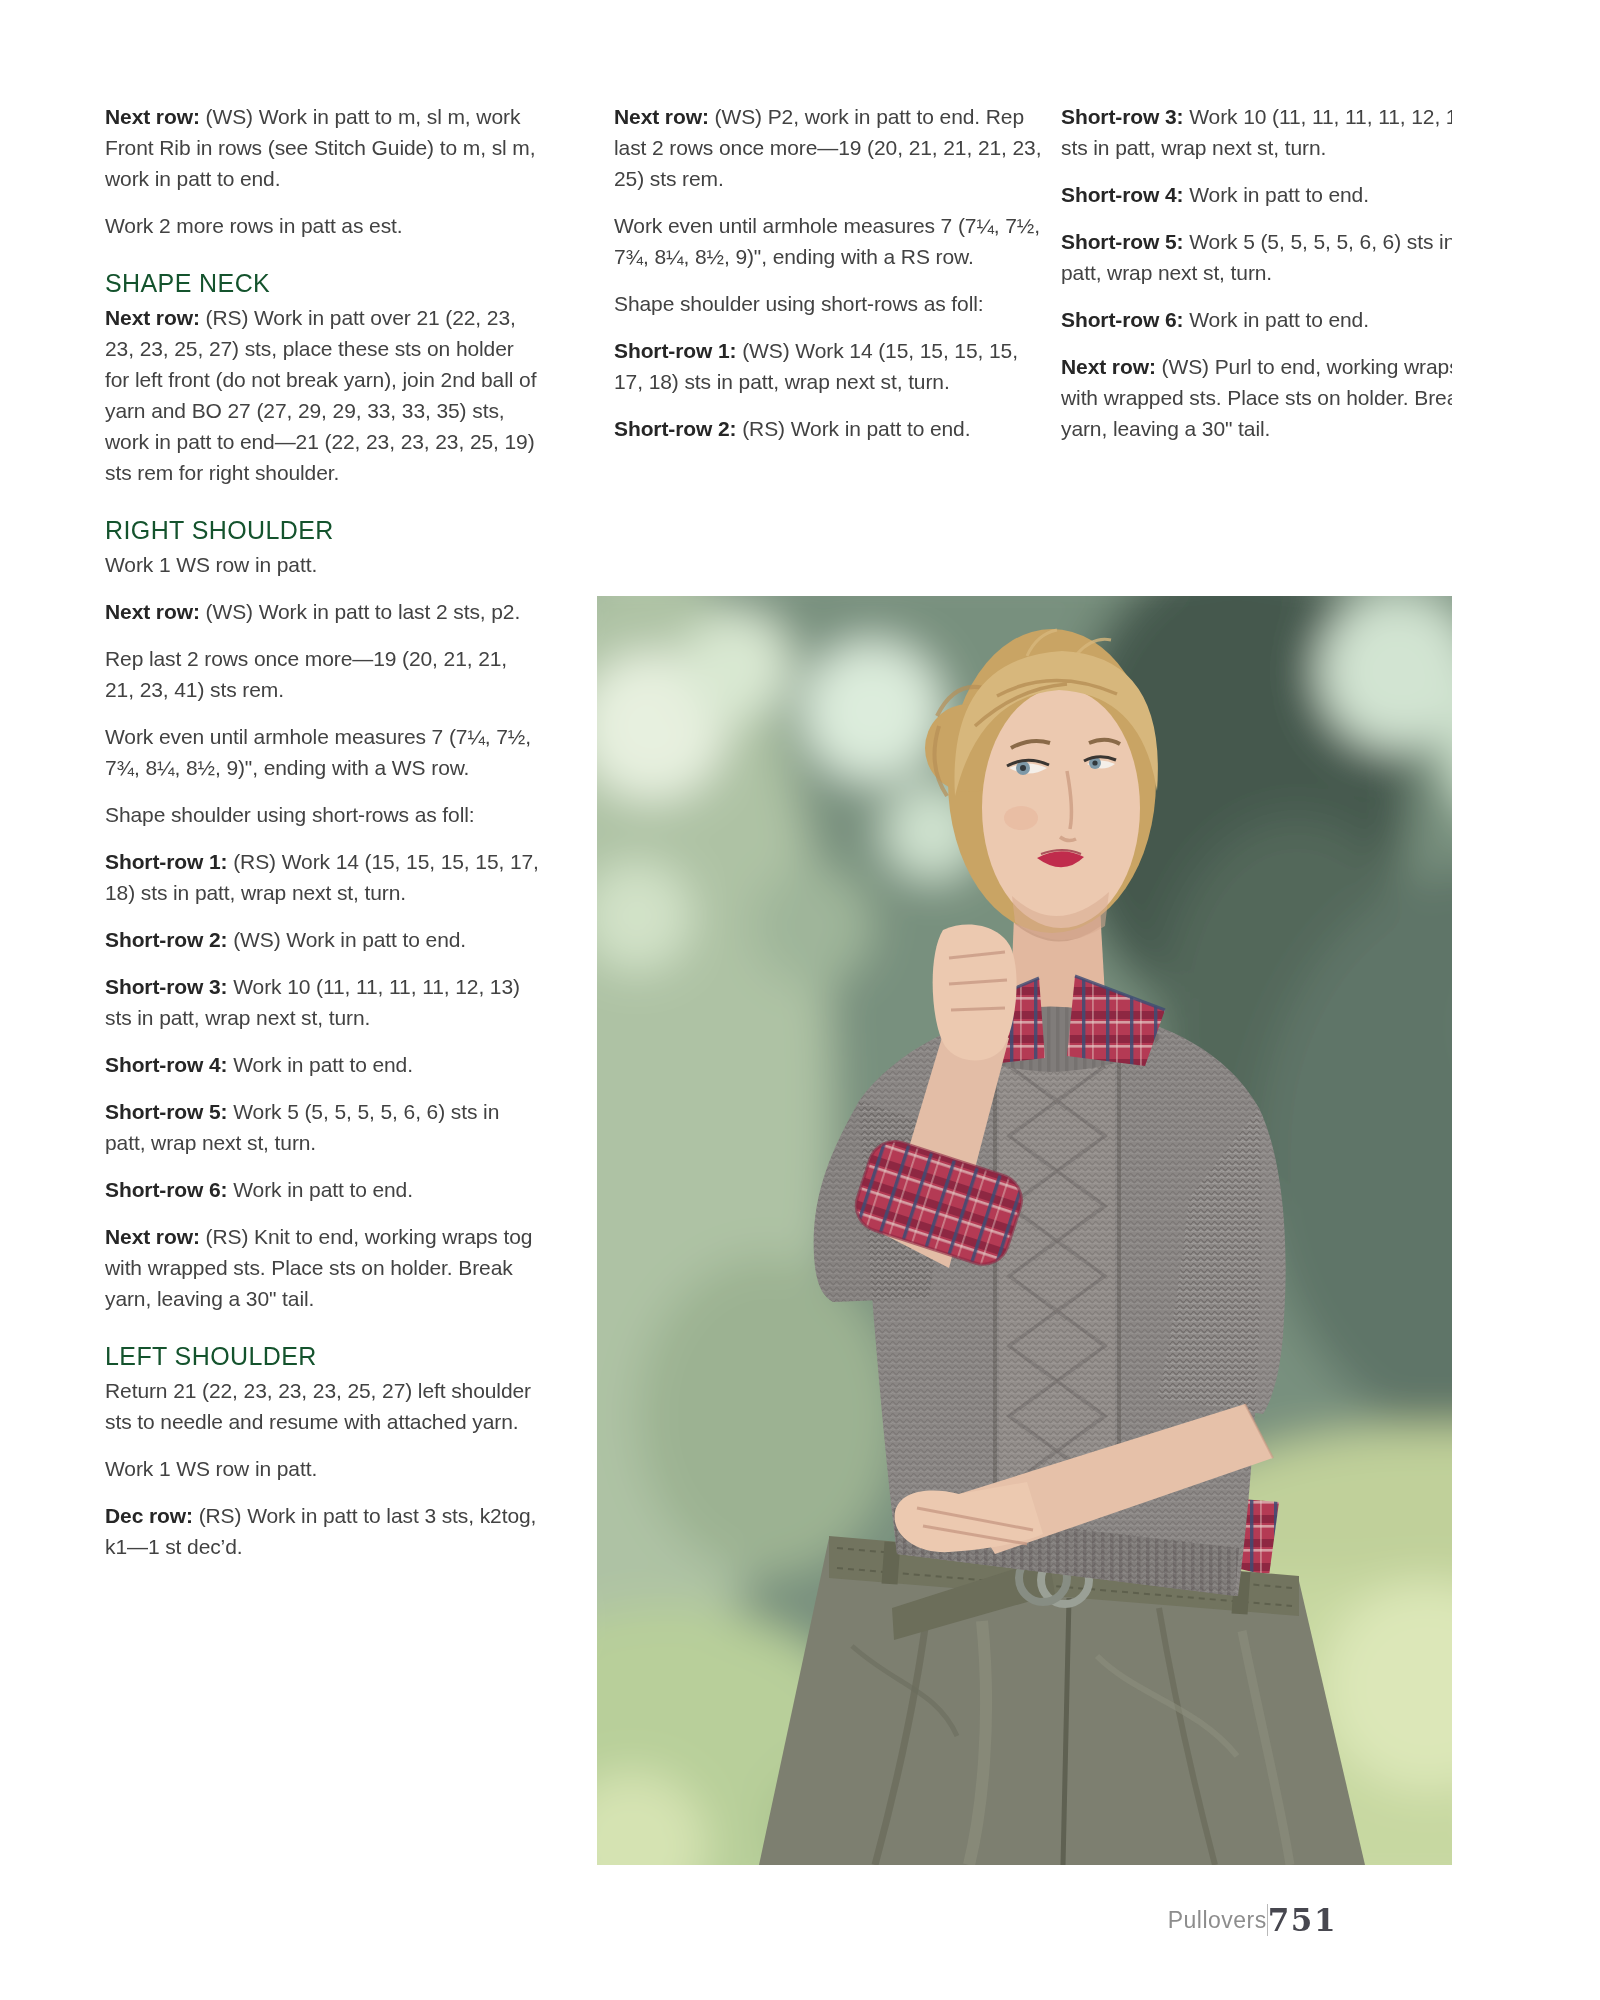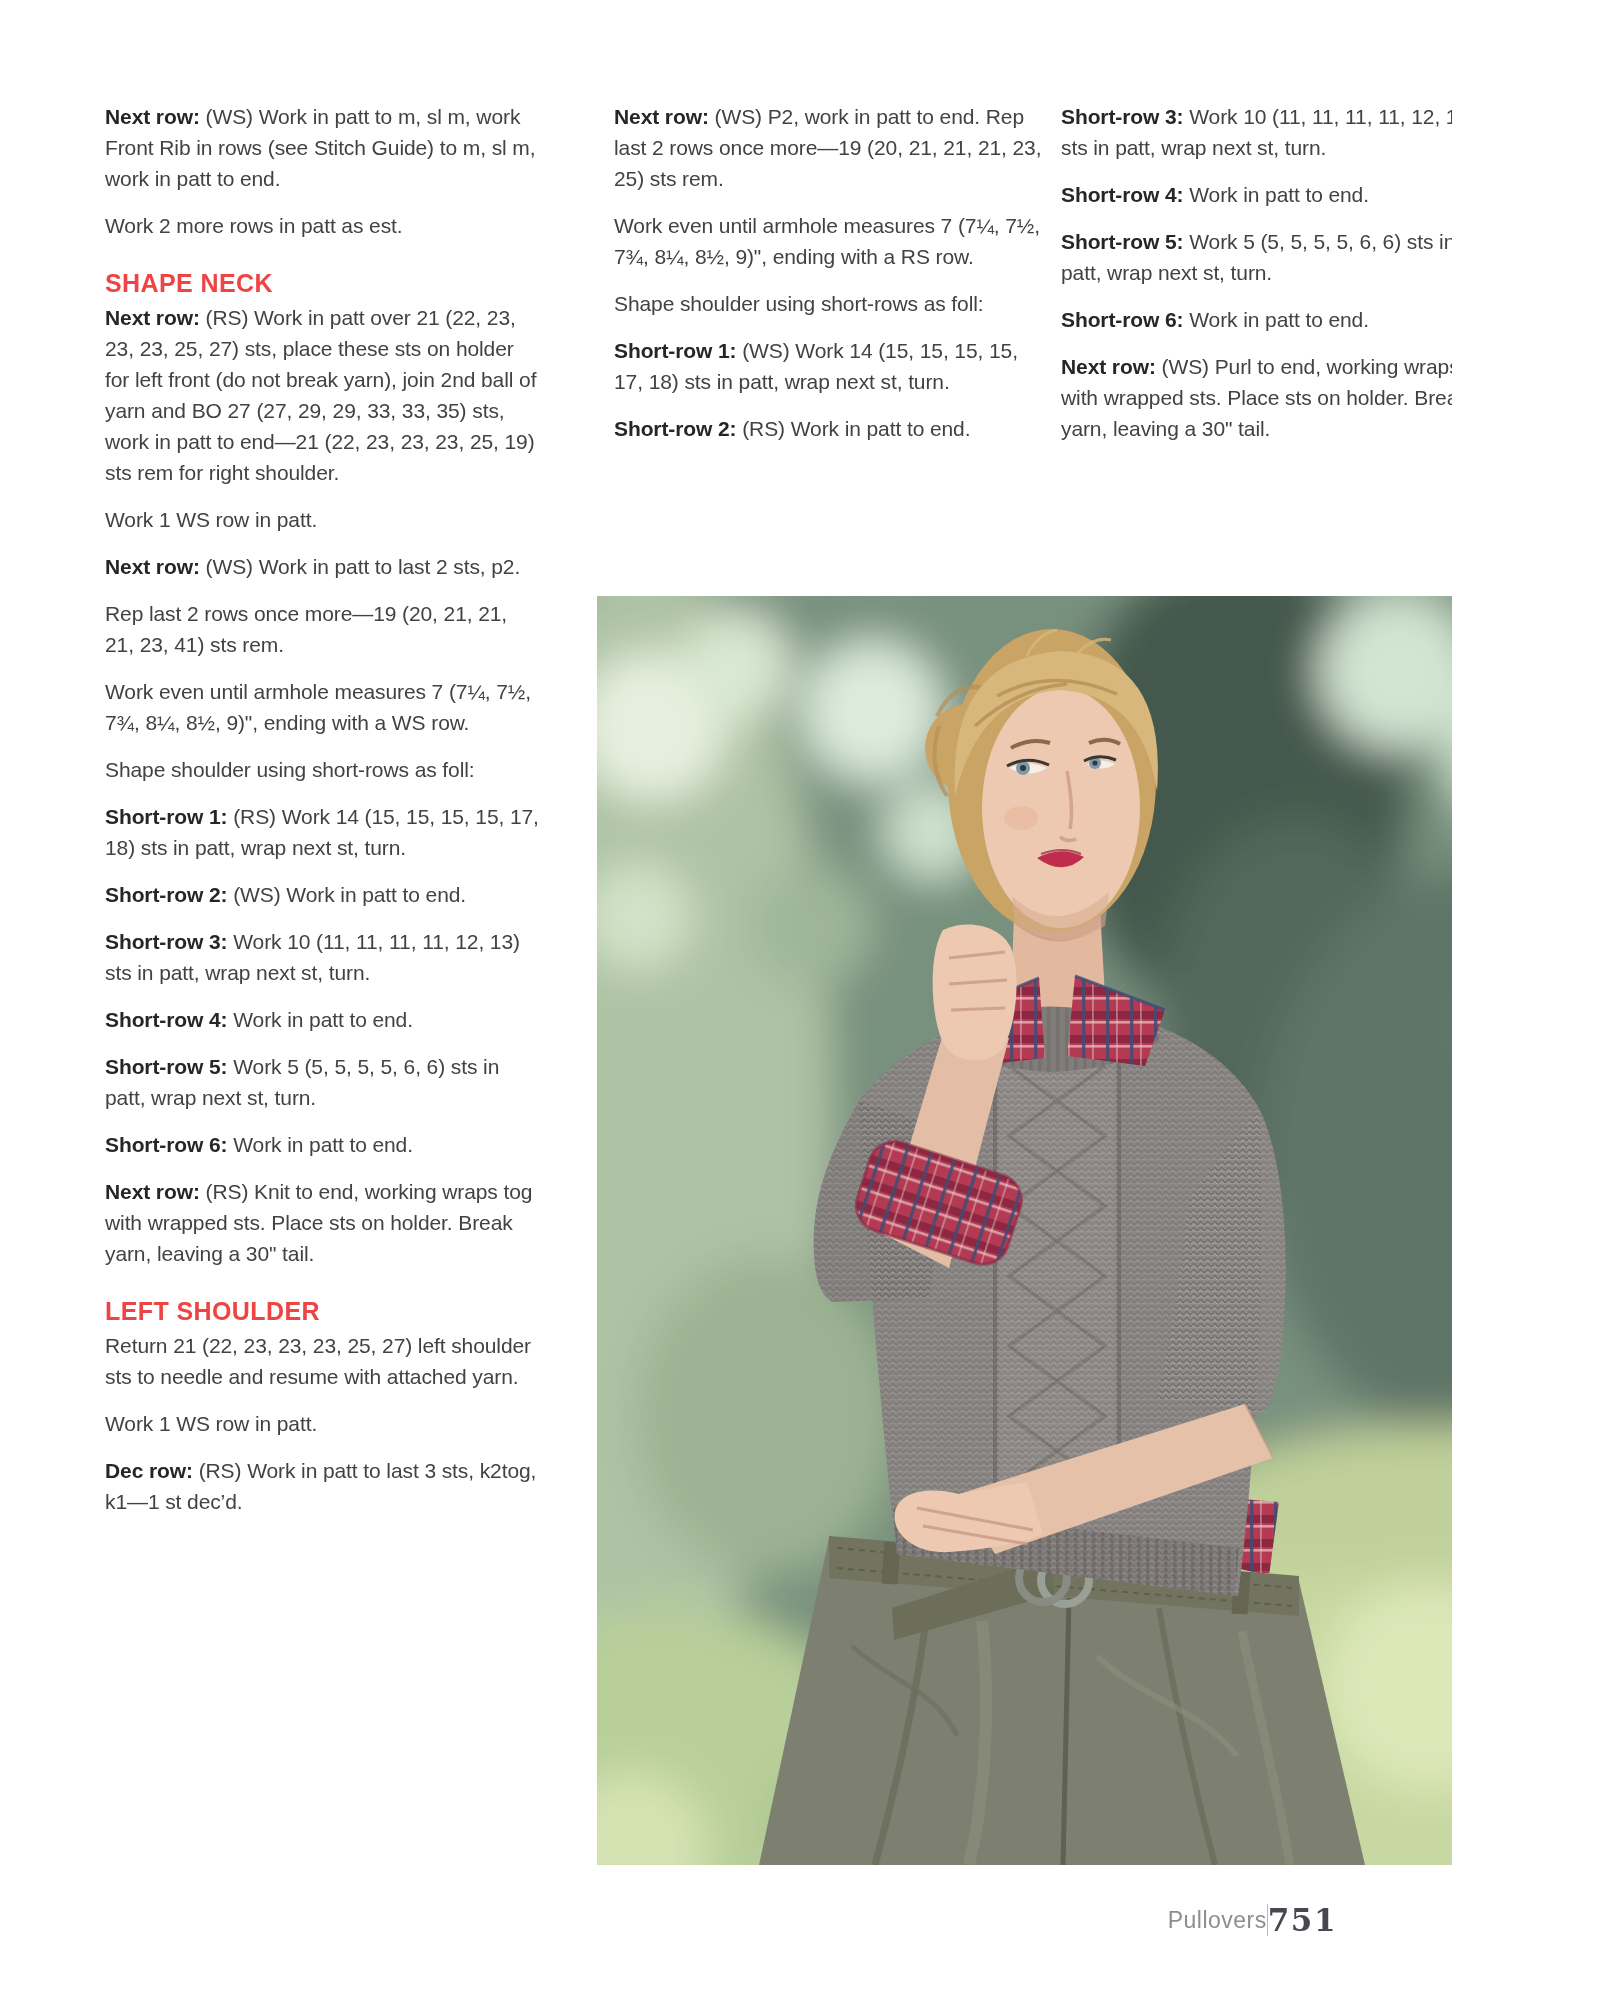--- a/index.html
+++ b/index.html
@@ -10,22 +10,22 @@
   .col { position:absolute; top:101px; }
   .col-left   { left:105px;  width:436px; }
   .col-middle { left:614px;  width:432px; }
   .col-right  { left:1061px; width:436px; }
   .col p {
     margin:0 0 16px 0; font-size:21px; line-height:31px; color:#424242;
     letter-spacing:-0.1px;
   }
   .col p strong { color:#262626; font-weight:700; }
   .col h3 {
-    margin:27px 0 3px 0; font-size:25px; line-height:31px; color:#ef4444;
-    font-weight:700; letter-spacing:0.4px;
+    margin:27px 0 3px 0; font-size:25px; line-height:31px; color:#14532d;
+    font-weight:400; letter-spacing:0.4px;
   }
   .col h3:first-child { margin-top:0; }
   .photo {
     position:absolute; left:597px; top:596px; width:1003px; height:1269px;
     margin:0; overflow:hidden;
   }
   .photo svg { display:block; width:100%; height:100%; }
   .page-footer {
     position:absolute; top:1902px; right:115px;
     display:flex; align-items:center; 
@@ -40,20 +40,21 @@
 </head>
 <body>
 
 <div class="page">
 
   <section class="col col-left">
       <p><strong>Next row:</strong> <span>(WS) Work in patt to m, sl m, work Front Rib in rows (see Stitch Guide) to m, sl m, work in patt to end.</span></p>
       <p><span>Work 2 more rows in patt as est.</span></p>
       <h3>SHAPE NECK</h3>
       <p><strong>Next row:</strong> <span>(RS) Work in patt over 21 (22, 23, 23, 23, 25, 27) sts, place these sts on holder for left front (do not break yarn), join 2nd ball of yarn and BO 27 (27, 29, 29, 33, 33, 35) sts, work in patt to end—21 (22, 23, 23, 23, 25, 19) sts rem for right shoulder.</span></p>
+      <h3>RIGHT SHOULDER</h3>
       <p><span>Work 1 WS row in patt.</span></p>
       <p><strong>Next row:</strong> <span>(WS) Work in patt to last 2 sts, p2.</span></p>
       <p><span>Rep last 2 rows once more—19 (20, 21, 21, 21, 23, 41) sts rem.</span></p>
       <p><span>Work even until armhole measures 7 (7¼, 7½, 7¾, 8¼, 8½, 9)", ending with a WS row.</span></p>
       <p><span>Shape shoulder using short-rows as foll:</span></p>
       <p><strong>Short-row 1:</strong> <span>(RS) Work 14 (15, 15, 15, 15, 17, 18) sts in patt, wrap next st, turn.</span></p>
       <p><strong>Short-row 2:</strong> <span>(WS) Work in patt to end.</span></p>
       <p><strong>Short-row 3:</strong> <span>Work 10 (11, 11, 11, 11, 12, 13) sts in patt, wrap next st, turn.</span></p>
       <p><strong>Short-row 4:</strong> <span>Work in patt to end.</span></p>
       <p><strong>Short-row 5:</strong> <span>Work 5 (5, 5, 5, 5, 6, 6) sts in patt, wrap next st, turn.</span></p>

